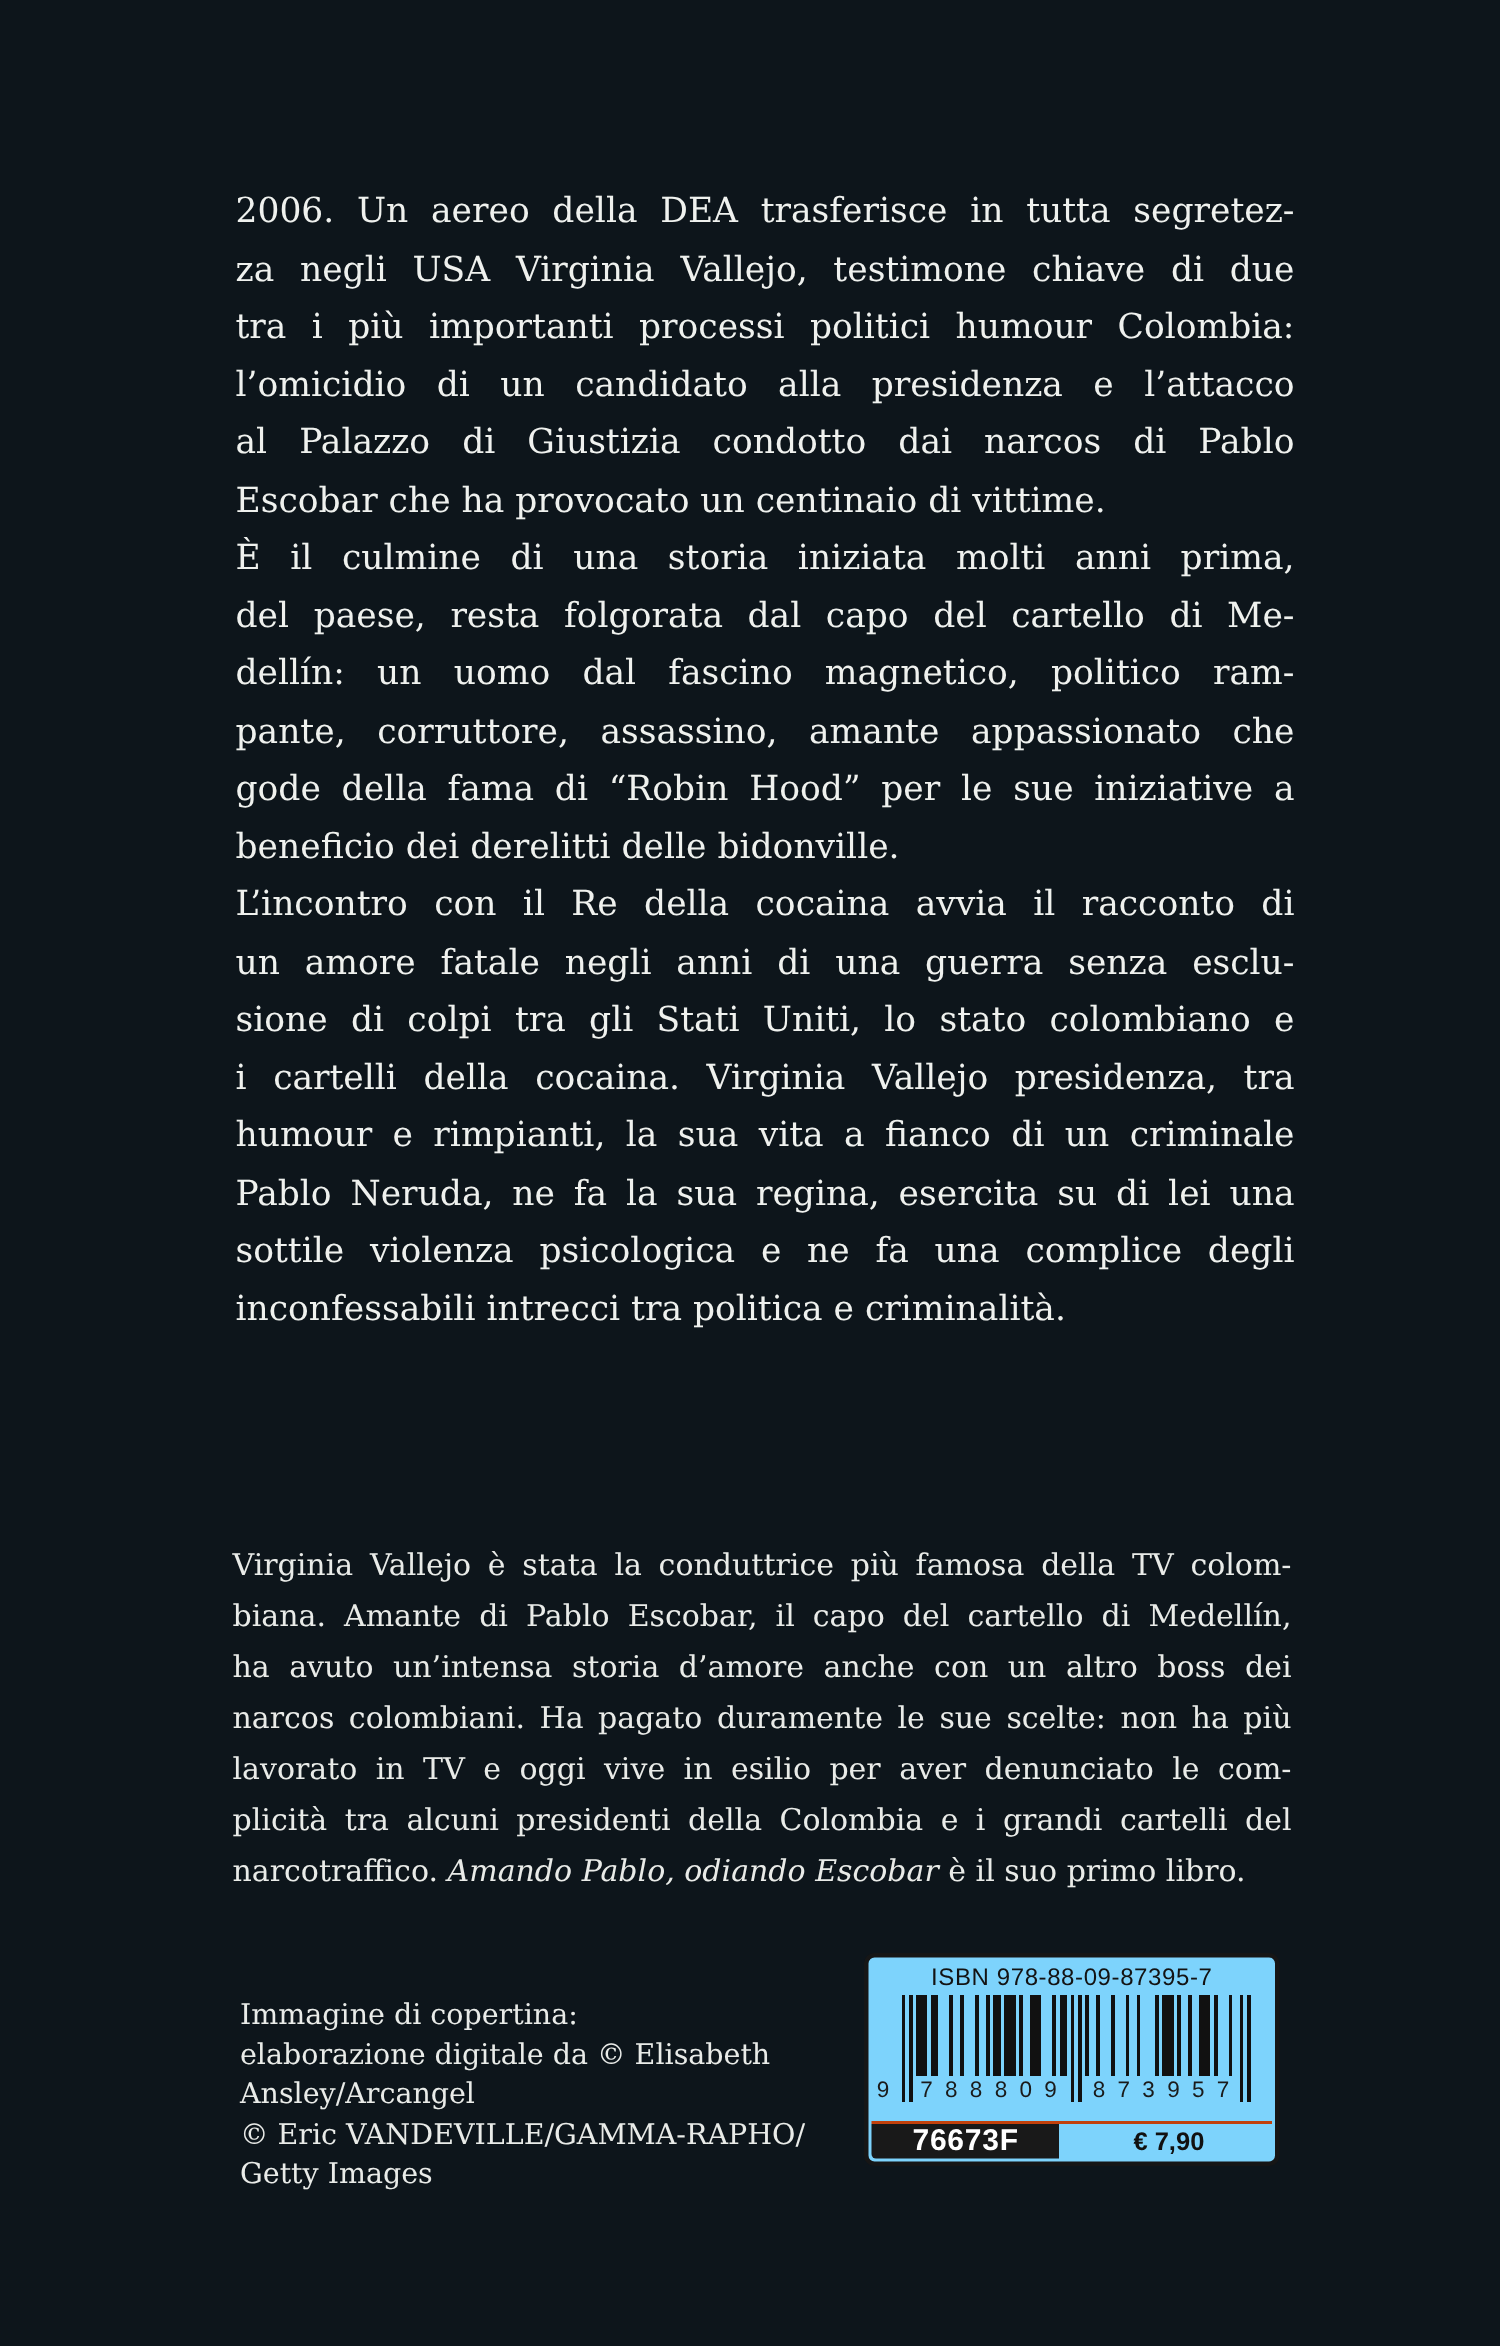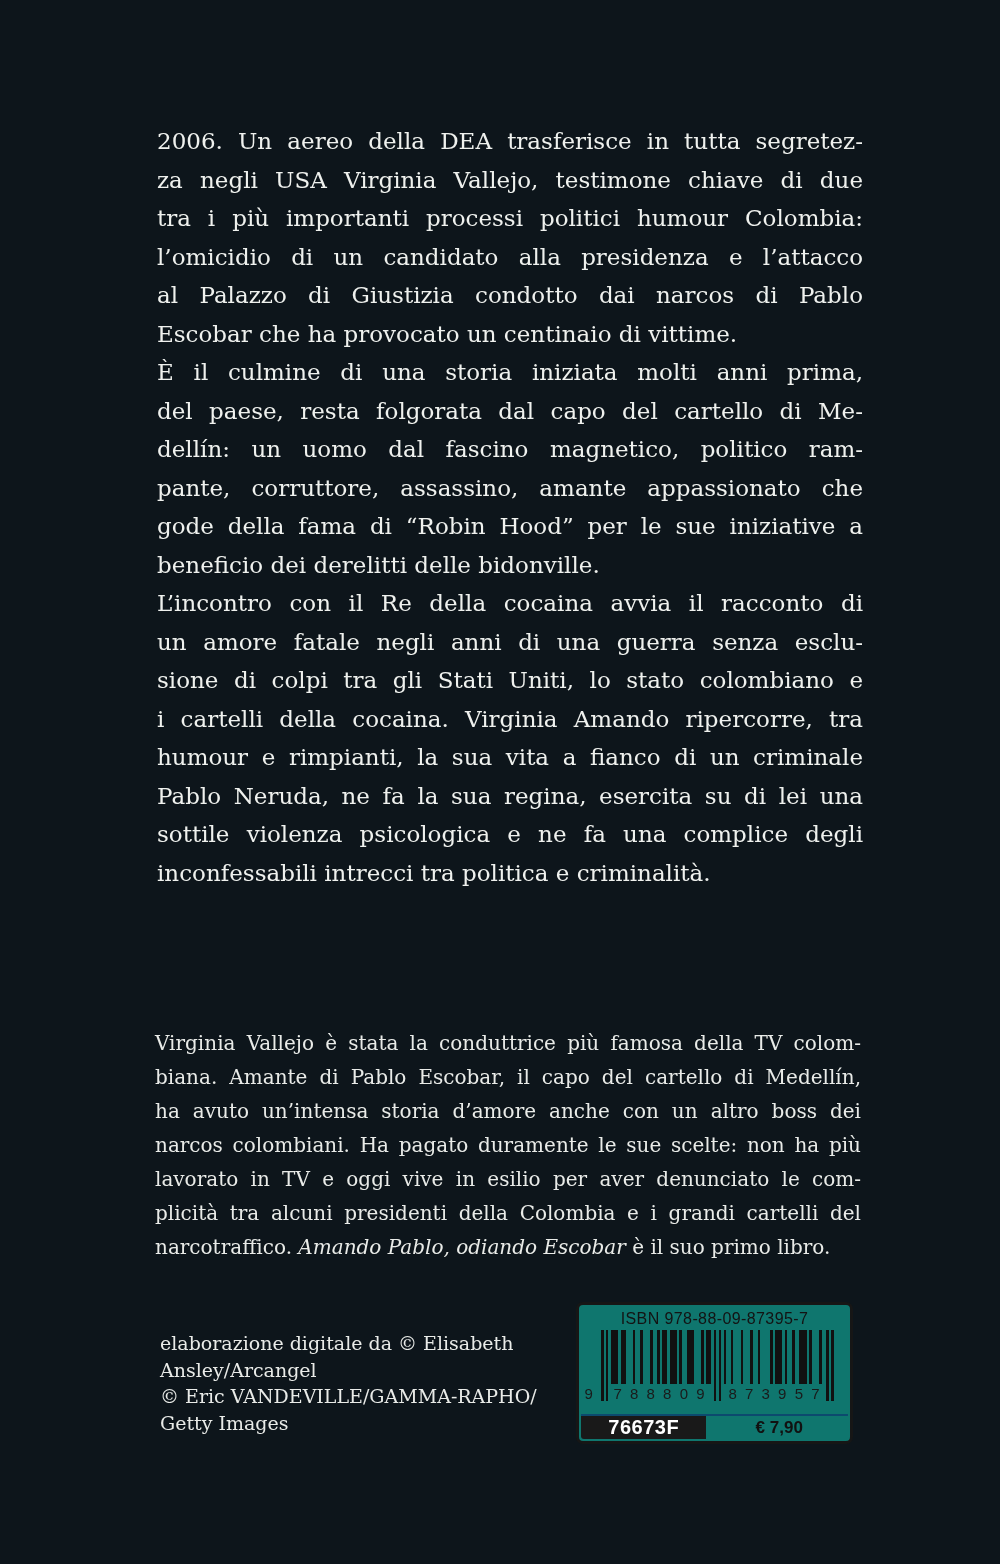--- a/index.html
+++ b/index.html
@@ -24,39 +24,39 @@
   .jfull{text-align:justify;text-align-last:justify}
   .credits{
     position:absolute;left:160px;top:1330px;width:430px;
     font-size:19px;color:#e9ebe8;
   }
   .credits .tline{line-height:26.5px}
 
   
   .barcode-box{
     position:absolute;left:576px;top:1302px;width:277px;height:142px;
-    background:#0f766e;border:3px solid #161616;border-radius:7px;
+    background:#7dd3fc;border:3px solid #161616;border-radius:7px;
     box-sizing:border-box;display:flex;flex-direction:column;
   }
   .isbn{
     font-family:"Liberation Sans",sans-serif;font-size:16px;line-height:21px;
     color:#131313;text-align:center;margin-top:3px;letter-spacing:.4px;
   }
   .bars-wrap{position:relative;width:264px;height:73px;margin:1px auto 0}
   .bars{position:absolute;left:0;top:0}
   .bdigit-first,.bgroup{
     position:absolute;top:54px;height:19px;line-height:19px;
     font-family:"Liberation Sans",sans-serif;font-size:15px;color:#1a1a1a;
   }
   .bdigit-first{left:2px;width:16px}
   .bgroup{display:flex;justify-content:space-between;box-sizing:border-box;padding:0 5px}
   .bgroup.left{left:26px;width:101px}
   .bgroup.right{left:141px;width:101px}
   .price-row{
-    flex:1;display:flex;margin:16px 2px 2px;border-top:2px solid #0c4a6e;
+    flex:1;display:flex;margin:16px 2px 2px;border-top:2px solid #c2410c;
     font-family:"Liberation Sans",sans-serif;
   }
   .code-label{
     width:47%;background:#191919;color:#fff;font-weight:bold;font-size:20px;
     display:flex;align-items:center;justify-content:center;
     letter-spacing:.5px;border-radius:0 0 0 3px;
   }
   .price{
     flex:1;display:flex;align-items:center;justify-content:center;
     color:#111;font-weight:bold;font-size:17px;margin-left:4px;
@@ -81,21 +81,21 @@
         <div class="tline jfull">del paese, resta folgorata dal capo del cartello di Me-</div>
         <div class="tline jfull">dellín: un uomo dal fascino magnetico, politico ram-</div>
         <div class="tline jfull">pante, corruttore, assassino, amante appassionato che</div>
         <div class="tline jfull">gode della fama di “Robin Hood” per le sue iniziative a</div>
         <div class="tline">beneficio dei derelitti delle bidonville.</div>
       </div>
     <div>
         <div class="tline jfull">L’incontro con il Re della cocaina avvia il racconto di</div>
         <div class="tline jfull">un amore fatale negli anni di una guerra senza esclu-</div>
         <div class="tline jfull">sione di colpi tra gli Stati Uniti, lo stato colombiano e</div>
-        <div class="tline jfull">i cartelli della cocaina. Virginia Amando ripercorre, tra</div>
+        <div class="tline jfull">i cartelli della cocaina. Virginia Vallejo presidenza, tra</div>
         <div class="tline jfull">humour e rimpianti, la sua vita a fianco di un criminale</div>
         <div class="tline jfull">Pablo Neruda, ne fa la sua regina, esercita su di lei una</div>
         <div class="tline jfull">sottile violenza psicologica e ne fa una complice degli</div>
         <div class="tline">inconfessabili intrecci tra politica e criminalità.</div>
       </div>
   </div>
 
   <div class="bio">
     <div>
         <div class="tline jfull">Virginia Vallejo è stata la conduttrice più famosa della TV colom-</div>
@@ -104,20 +104,21 @@
         <div class="tline jfull">narcos colombiani. Ha pagato duramente le sue scelte: non ha più</div>
         <div class="tline jfull">lavorato in TV e oggi vive in esilio per aver denunciato le com-</div>
         <div class="tline jfull">plicità tra alcuni presidenti della Colombia e i grandi cartelli del</div>
       </div>
     <div class="tline">
       <span>narcotraffico. </span><span class="it">Amando Pablo, odiando Escobar</span><span> è il suo primo libro.</span>
     </div>
   </div>
 
   <div class="credits">
+      <div class="tline">Immagine di copertina:</div>
       <div class="tline">elaborazione digitale da © Elisabeth</div>
       <div class="tline">Ansley/Arcangel</div>
       <div class="tline">© Eric VANDEVILLE/GAMMA-RAPHO/</div>
       <div class="tline">Getty Images</div>
     </div>
 
   <div class="barcode-box">
     <div class="isbn">ISBN 978-88-09-87395-7</div>
     <div class="bars-wrap">
       <div class="bars"><svg width="264" height="73" shape-rendering="crispEdges">

